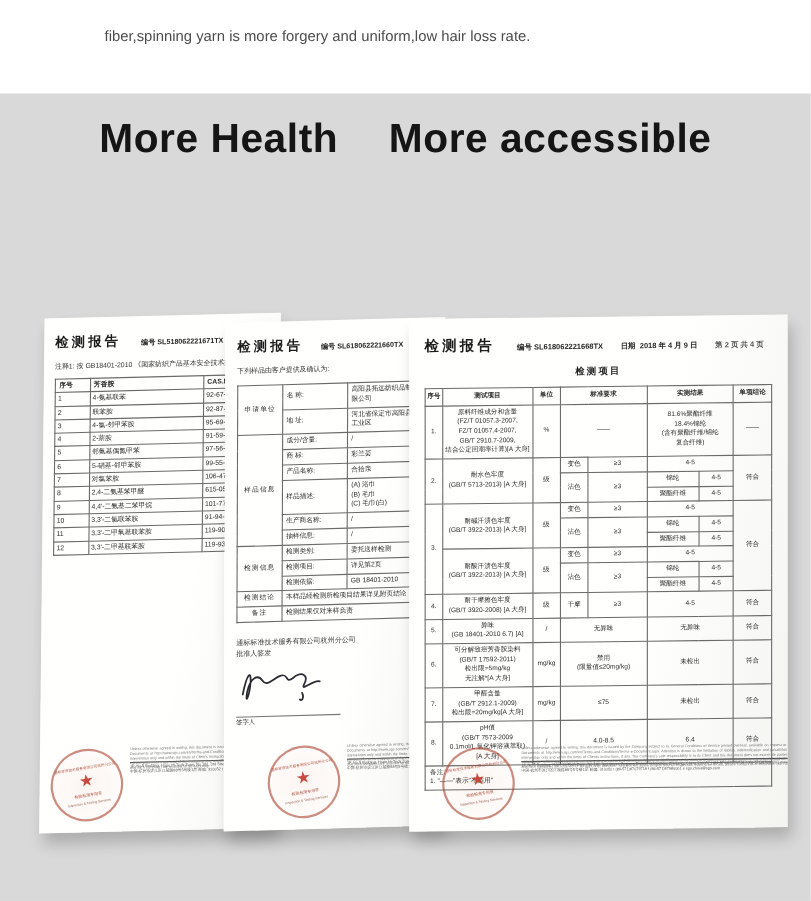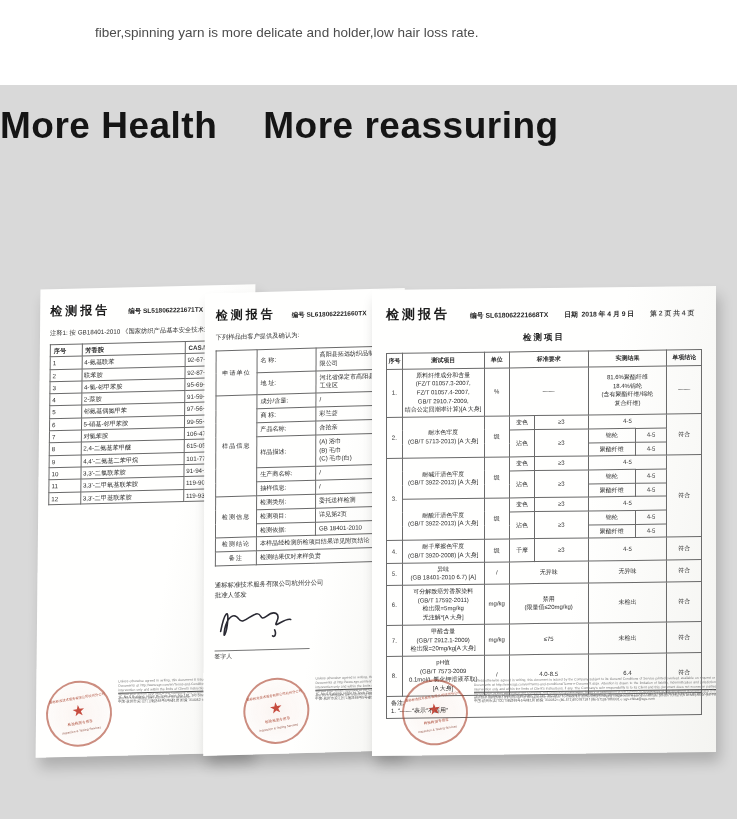--- a/index.html
+++ b/index.html
@@ -11,21 +11,21 @@
   .top-note{
     box-sizing:border-box;height:85px;background:#fff;
     padding:22px 40px 0 95px;font-size:13.5px;color:#4c4c4c;line-height:1.65;
   }
   .stage{
     position:absolute;left:0;top:85px;width:737px;height:734px;
     background:#d9d9d9;
   }
   .headline{color:#151515;font-weight:bold;text-align:center;letter-spacing:.5px}
   .headline .h1line{font-size:37px;margin-top:55px}
-  .headline .h2line{font-size:37px;margin-top:20px;display:flex;justify-content:flex-start;gap:46px}
+  .headline .h2line{font-size:37px;margin-top:20px;display:flex;justify-content:center;gap:46px}
 
   
   .page{
     position:absolute;background:linear-gradient(100deg,#fffffe 60%,#f4f4f1);
     box-shadow:4px 10px 14px rgba(0,0,0,.20);
     box-sizing:border-box;color:#2d2d2d;overflow:hidden;
   }
   #page1{left:38px;top:287px;width:215px;height:468px;z-index:1;transform:rotate(-1.4deg) skewX(-2deg)}
   #page2{left:204px;top:291px;width:200px;height:462px;z-index:2;transform:rotate(-1.6deg) skewX(-1.8deg)}
   #page3{left:372px;top:288px;width:344px;height:466px;z-index:3;transform:rotate(-0.7deg) skewX(-0.7deg)}
@@ -89,28 +89,28 @@
     text-align:justify;color:#777;
   }
   .addr{border-top:1px solid #444;margin-top:-26px;padding-top:1px}
   .addr .fine2{font-size:6px;line-height:1.35;transform:scale(.58);transform-origin:0 0;width:172%;white-space:nowrap;color:#555}
   .member{font-size:6px;transform:scale(.75);transform-origin:100% 0;text-align:right;color:#555;margin-top:-4px}
 </style>
 </head>
 <body>
 
 <div class="top-note">
-  <div>fiber,spinning yarn is more delicate and holder,low hair loss rate.</div>
+  <div>fiber,spinning yarn is more forgery and uniform,low hair loss rate.</div>
 </div>
 
 <div class="stage">
   <div class="headline">
     <div class="h2line">
       <span>More Health</span>
-      <span>More reassuring</span>
+      <span>More accessible</span>
     </div>
   </div>
 </div>
 
 <div class="page" id="page1" style="padding:14px 10px">
   <div class="cert-head">
     <span class="cert-title">检测报告</span>
     <span class="meta" style="margin-left:18px">
       <span>编号</span>&nbsp;<span>SL518062221671TX</span>
     </span>

